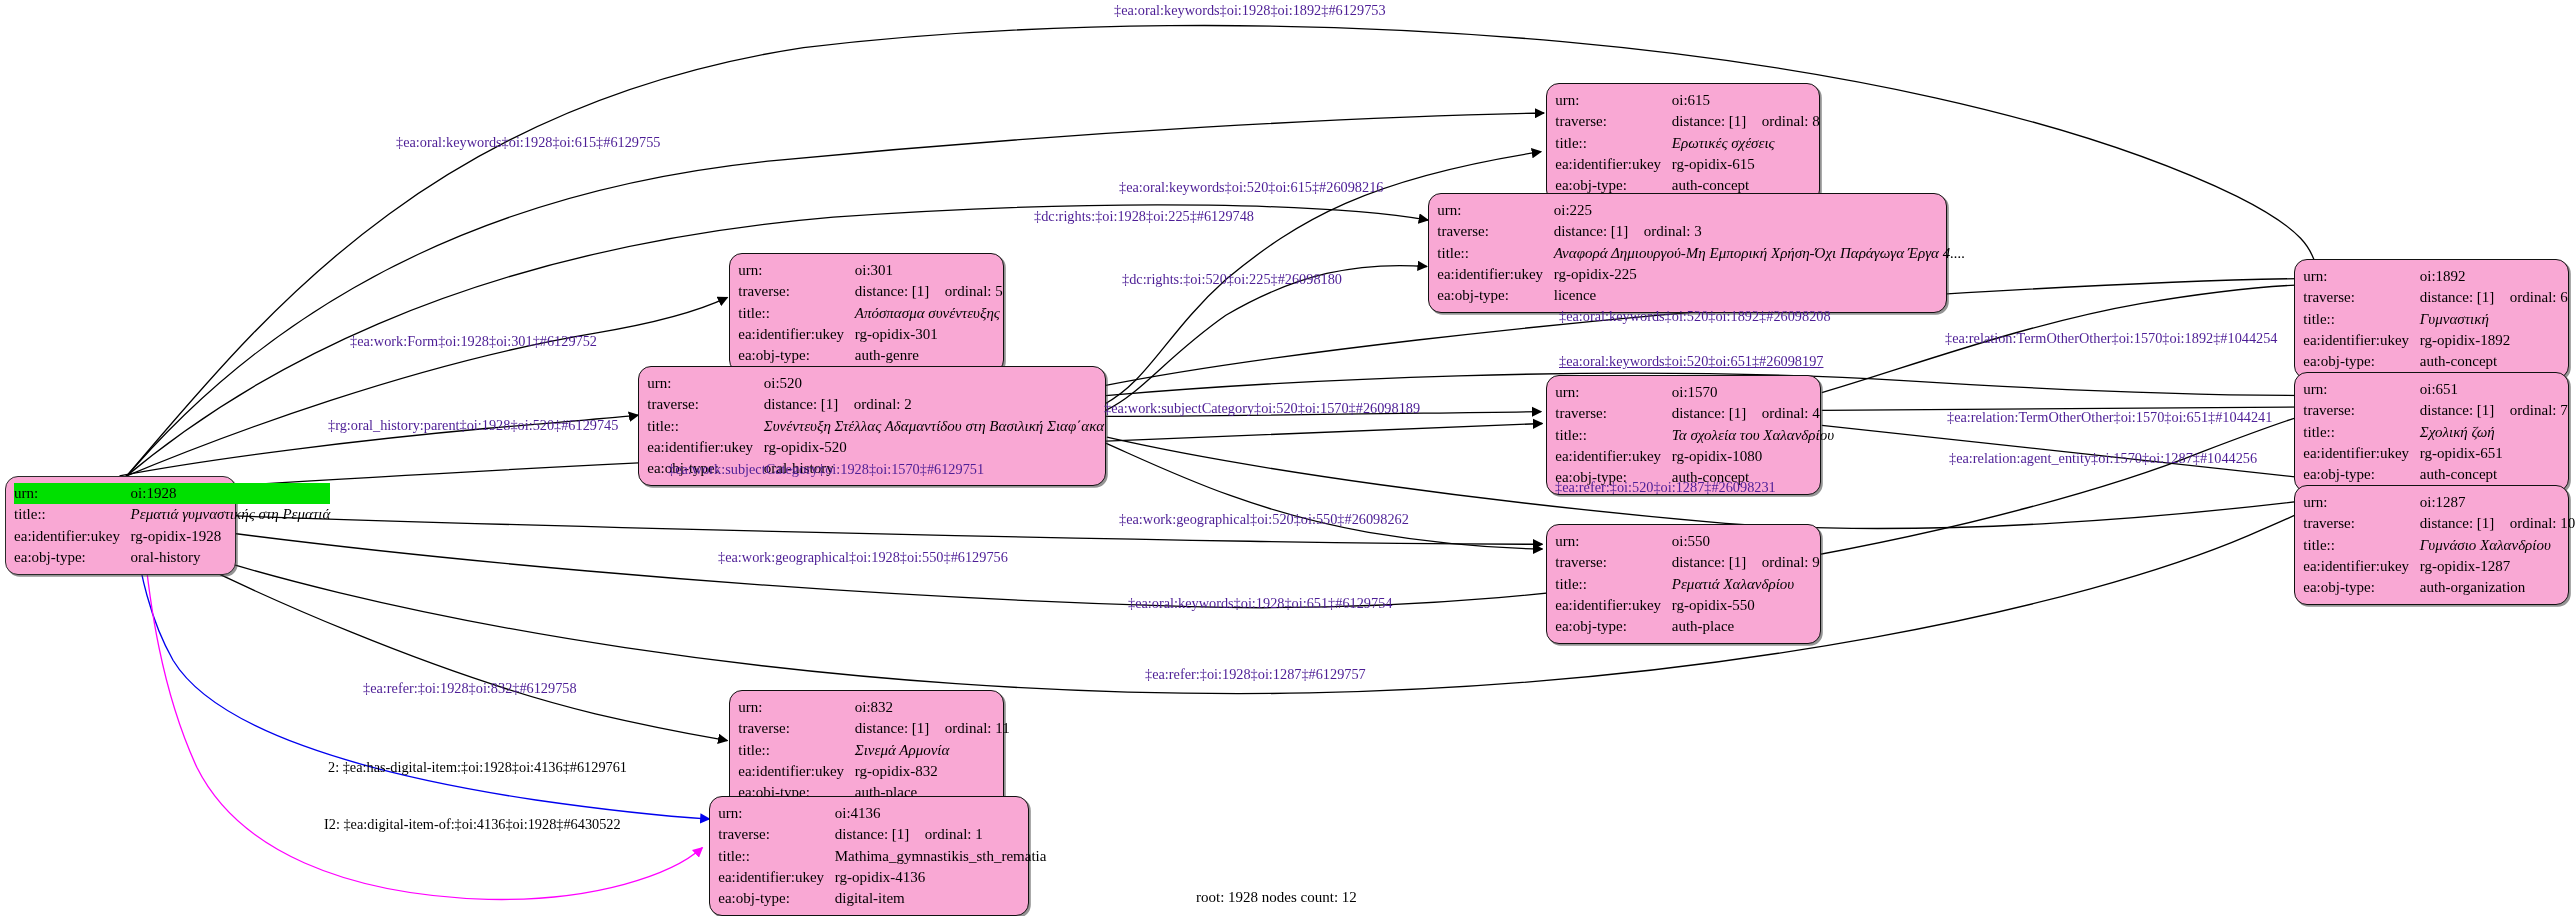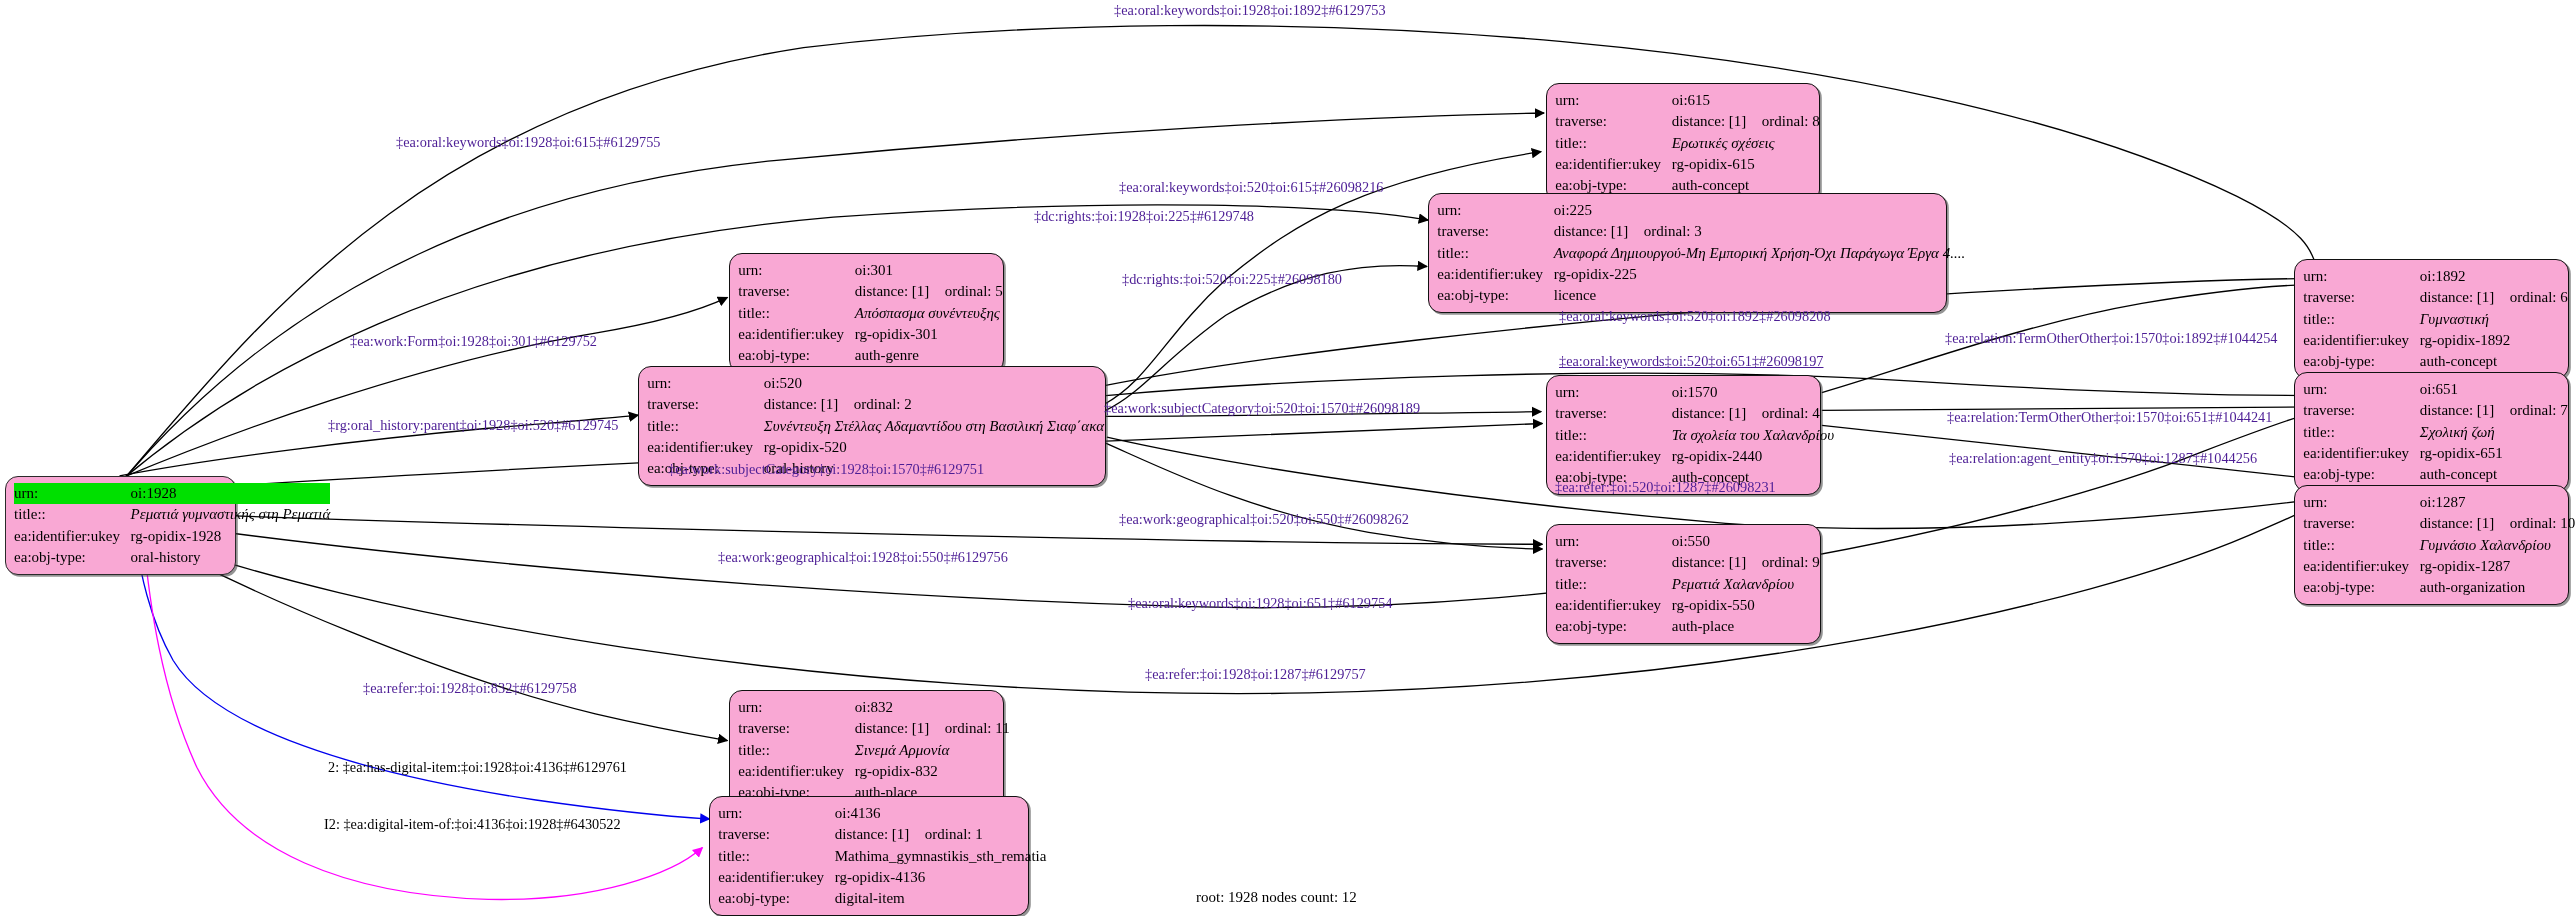--- a/index.html
+++ b/index.html
@@ -279,21 +279,21 @@
       <tr>
         <td class="k">traverse:</td>
         <td class="v"><span>distance: [1]</span><span class="ordinal-gap"></span><span>ordinal: 4</span></td>
       </tr>
       <tr>
         <td class="k">title::</td>
         <td class="v greek">Τα σχολεία του Χαλανδρίου</td>
       </tr>
       <tr>
         <td class="k">ea:identifier:ukey</td>
-        <td class="v">rg-opidix-2440</td>
+        <td class="v">rg-opidix-1080</td>
       </tr>
       <tr>
         <td class="k">ea:obj-type:</td>
         <td class="v">auth-concept</td>
       </tr>
     </tbody>
       </table>
   </div>
 
   <div class="node" style="left:2294px; top:259px; width:275px;">

